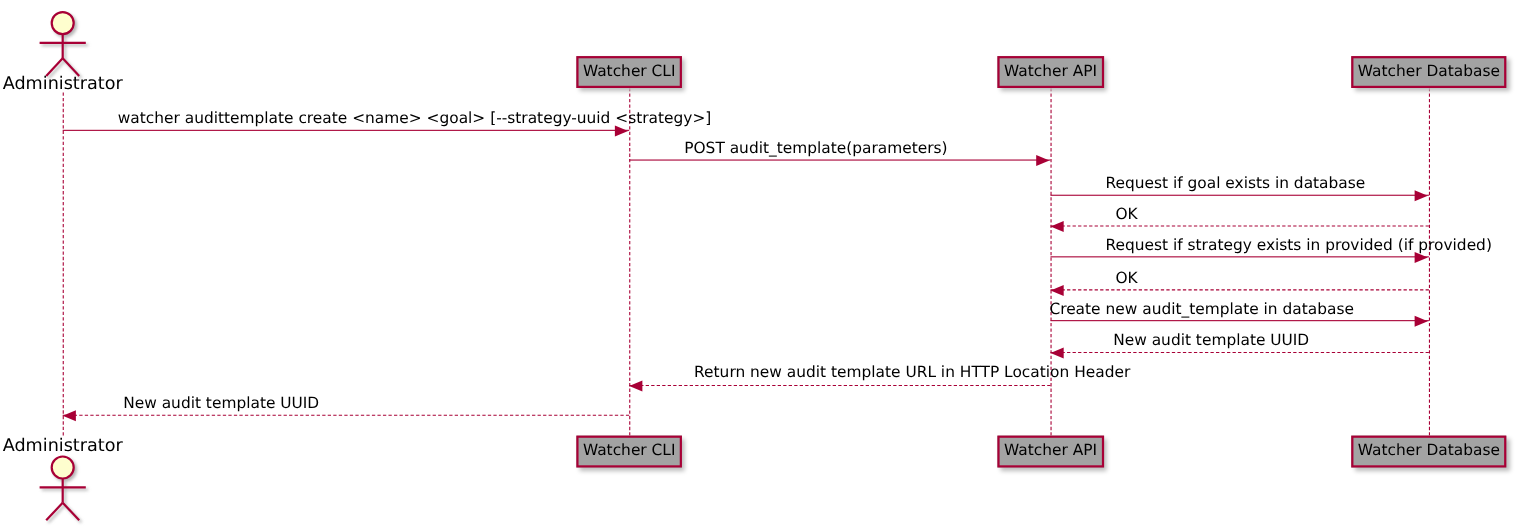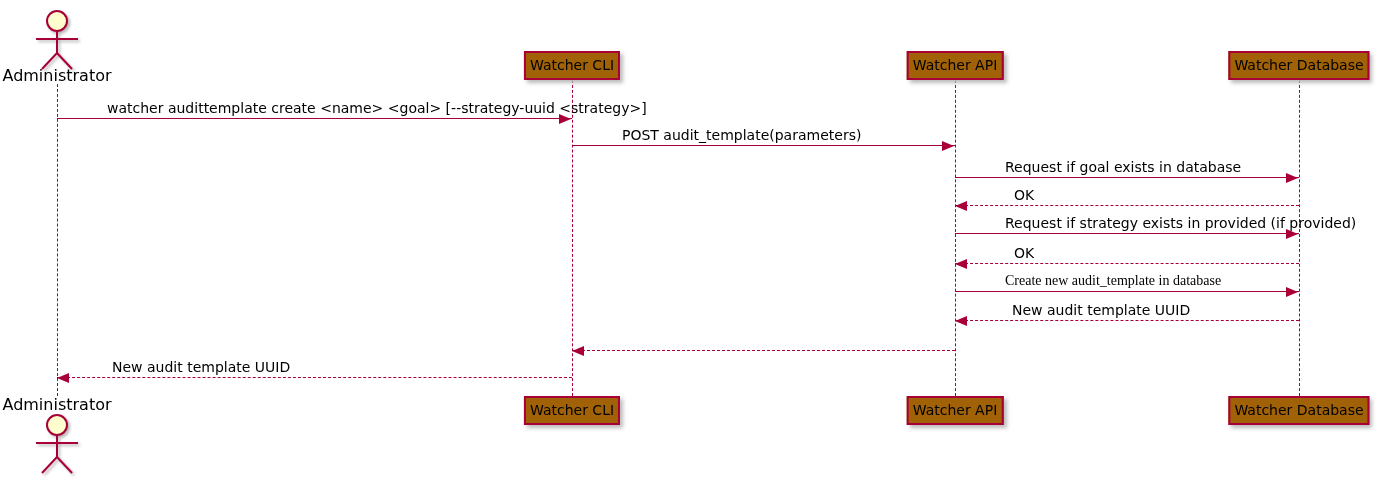--- a/index.html
+++ b/index.html
@@ -18,21 +18,21 @@
     color: #000000;
   }
   .lifeline {
     position: absolute;
     width: 0;
     border-left: 1px dashed #A80036;
   }
   .pbox {
     position: absolute;
     transform: translateX(-50%);
-    background: #a16207;
+    background: #a3a3a3;
     border: 2px solid #A80036;
     padding: 4px 4px;
     line-height: 17px;
     font-size: 14px;
     white-space: nowrap;
     box-shadow: 3px 3px 4px #bcbcbc;
   }
   .actor-label {
     position: absolute;
     transform: translateX(-50%);
@@ -107,28 +107,29 @@
   <div class="ah left" style="left:955px; top:201px;"></div>
 
   <div class="msg-label" style="left:963px; top:215px;">Request if strategy exists in provided (if provided)</div>
   <div class="msg-line solid" style="left:955px; top:233px; width:344px;"></div>
   <div class="ah right" style="left:1286px; top:229px;"></div>
 
   <div class="msg-label" style="left:972px; top:245px;">OK</div>
   <div class="msg-line dashed" style="left:955px; top:263px; width:344px;"></div>
   <div class="ah left" style="left:955px; top:259px;"></div>
 
-  <div class="msg-label" style="left:963px; top:273px;font-family:Liberation Serif, serif;">Create new audit_template in database</div>
+  <div class="msg-label" style="left:912px; top:273px;">Create new audit_template in database</div>
   <div class="msg-line solid" style="left:955px; top:291px; width:344px;"></div>
   <div class="ah right" style="left:1286px; top:287px;"></div>
 
   <div class="msg-label" style="left:970px; top:302px;">New audit template UUID</div>
   <div class="msg-line dashed" style="left:955px; top:320px; width:344px;"></div>
   <div class="ah left" style="left:955px; top:316px;"></div>
 
+  <div class="msg-label" style="left:589px; top:331px;">Return new audit template URL in HTTP Location Header</div>
   <div class="msg-line dashed" style="left:572px; top:350px; width:383px;"></div>
   <div class="ah left" style="left:572px; top:346px;"></div>
 
   <div class="msg-label" style="left:70px; top:359px;">New audit template UUID</div>
   <div class="msg-line dashed" style="left:57px; top:377px; width:515px;"></div>
   <div class="ah left" style="left:57px; top:373px;"></div>
 
   <div class="actor-label" style="left:57px; top:397px;">Administrator</div>
   <svg class="actor-figure" style="left:35px; top:411px;" width="44" height="64" viewBox="0 0 44 64">
     <circle cx="22" cy="14" r="10" fill="#FEFECE" stroke="#A80036" stroke-width="2"></circle>

